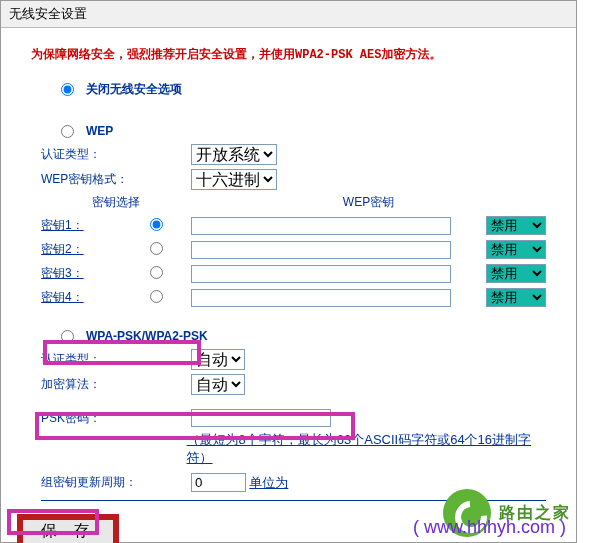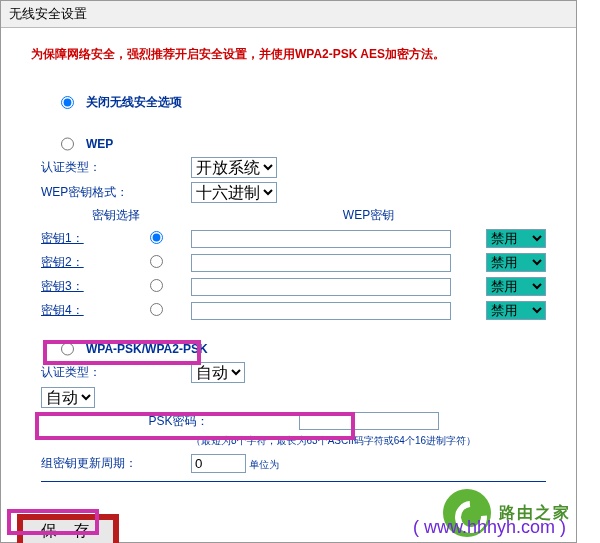--- a/index.html
+++ b/index.html
@@ -1,21 +1,21 @@
 <!DOCTYPE html>
 <html><head>
   <meta charset="utf-8">
   <style>
     * { box-sizing: border-box; margin: 0; padding: 0; }
     body { font-family: "Microsoft YaHei", SimSun, sans-serif; font-size: 12px; background: #fff; width: 600px; height: 543px; position: relative; overflow: hidden; }
     .panel { border: 1px solid #999; width: 577px; height: 543px; position: relative; }
     .title-bar { background: #f0f0f0; border-bottom: 1px solid #bbb; padding: 4px 8px; font-size: 13px; }
-    .warning { color: #cc0000; font-weight: bold; font-size: 12px; margin: 18px 0 10px 30px; }
+    .warning { color: #cc0000; font-weight: bold; font-size: 12px; margin: 18px 0 10px 30px; font-family: Liberation Mono, monospace; }
     .content { padding: 0 30px 0 40px; color: #003399; }
-    .radio-row { margin: 31px 0 6px 20px; display: flex; gap: 12px; }
+    .radio-row { margin: 18px 0 6px 20px; display: flex; align-items: center; gap: 12px; }
     .radio-row label { color: #003399; font-weight: bold; }
     .field-row { display: flex; align-items: center; margin: 4px 0; }
     .field-label { width: 150px; color: #003399; }
     .field-input select { font-size: 16px; }
     .wep-header { display: flex; }
     .wep-header .col-sel { width: 150px; text-align: center; }
     .wep-header .col-key { flex: 1; text-align: center; }
     .wep-header .col-type { width: 80px; text-align: center; }
     .key-row { display: flex; align-items: center; margin: 5px 0; text-decoration: underline; }
     .key-row .key-label { width: 80px; color: #003399; }
@@ -24,21 +24,21 @@
     .key-row .key-input input { width: 260px; height: 18px; border: 1px solid #7f9db9; padding: 1px 3px; }
     .key-row .key-type { width: 72px; text-align: right; }
     .key-row .key-type select { width: 60px; border: 1px solid #7f9db9; background: #14b8a6; }
     .select-combo { border: 1px solid #7f9db9; background: #fff; }
     .hl-box1 { position: absolute; border: 4px solid #cc33aa; left: 42px; top: 339px; width: 158px; height: 25px; pointer-events: none; }
     .hl-box2 { position: absolute; border: 4px solid #cc33aa; left: 34px; top: 411px; width: 320px; height: 28px; pointer-events: none; }
     .hl-box3 { position: absolute; border: 4px solid #cc33aa; left: 6px; top: 508px; width: 92px; height: 26px; pointer-events: none; }
     .save-row { position: absolute; left: 16px; top: 513px; }
     .save-btn { padding: 1px 18px; font-size: 16px; border: 6px solid #b91c1c; background: #e8e8e8; letter-spacing: 6px; }
     .divider { border: none; border-top: 1px solid #003399; margin: 8px 0; }
-    .small-hint { color: #003399; font-size: 10px; }
+    .small-hint { color: #003399; font-size: 13px; text-decoration: underline; }
     .input-small { width: 55px; border: 1px solid #7f9db9; padding: 1px 3px; }
     .input-psk { width: 140px; border: 1px solid #7f9db9; padding: 1px 3px; height: 18px; }
     .watermark { position: absolute; right: 5px; bottom: 5px; display: flex; align-items: center; gap: 8px; }
     .wm-logo { width: 48px; height: 48px; border-radius: 50%; background: #5fb336; position: relative; }
     .wm-logo::after { content: ""; position: absolute; left: 12px; top: 12px; width: 20px; height: 20px; border: 6px solid #fff; border-top-color: transparent; border-radius: 50%; transform: rotate(40deg); }
     .wm-text1 { color: #4a8f2c; font-size: 16px; font-weight: bold; letter-spacing: 2px; }
     .wm-text2 { position: absolute; right: 10px; bottom: 4px; color: #6d28d9; font-size: 18px; margin-left: 12px; }
     input[type=radio] { margin: 0; }
   </style>
 </head>
@@ -113,25 +113,26 @@
       <label>WPA-PSK/WPA2-PSK</label>
     </div>
 
     <div class="field-row">
       <div class="field-label">认证类型：</div>
       <div class="field-input">
         <select class="select-combo"><option>自动</option></select>
       </div>
     </div>
     <div class="field-row">
+      <div class="field-label">加密算法：</div>
       <div class="field-input">
         <select class="select-combo"><option>自动</option></select>
       </div>
     </div>
-    <div class="field-row" style="margin-top:4px;justify-content:center;">
+    <div class="field-row" style="margin-top:14px;">
       <div class="field-label">PSK密码：</div>
       <div class="field-input">
         <input type="text" class="input-psk" style="">
       </div>
     </div>
     <div class="field-row">
       <div class="field-label"></div>
       <div class="small-hint">（最短为8个字符，最长为63个ASCII码字符或64个16进制字符）</div>
     </div>
     <div class="field-row" style="margin-top:6px;">

